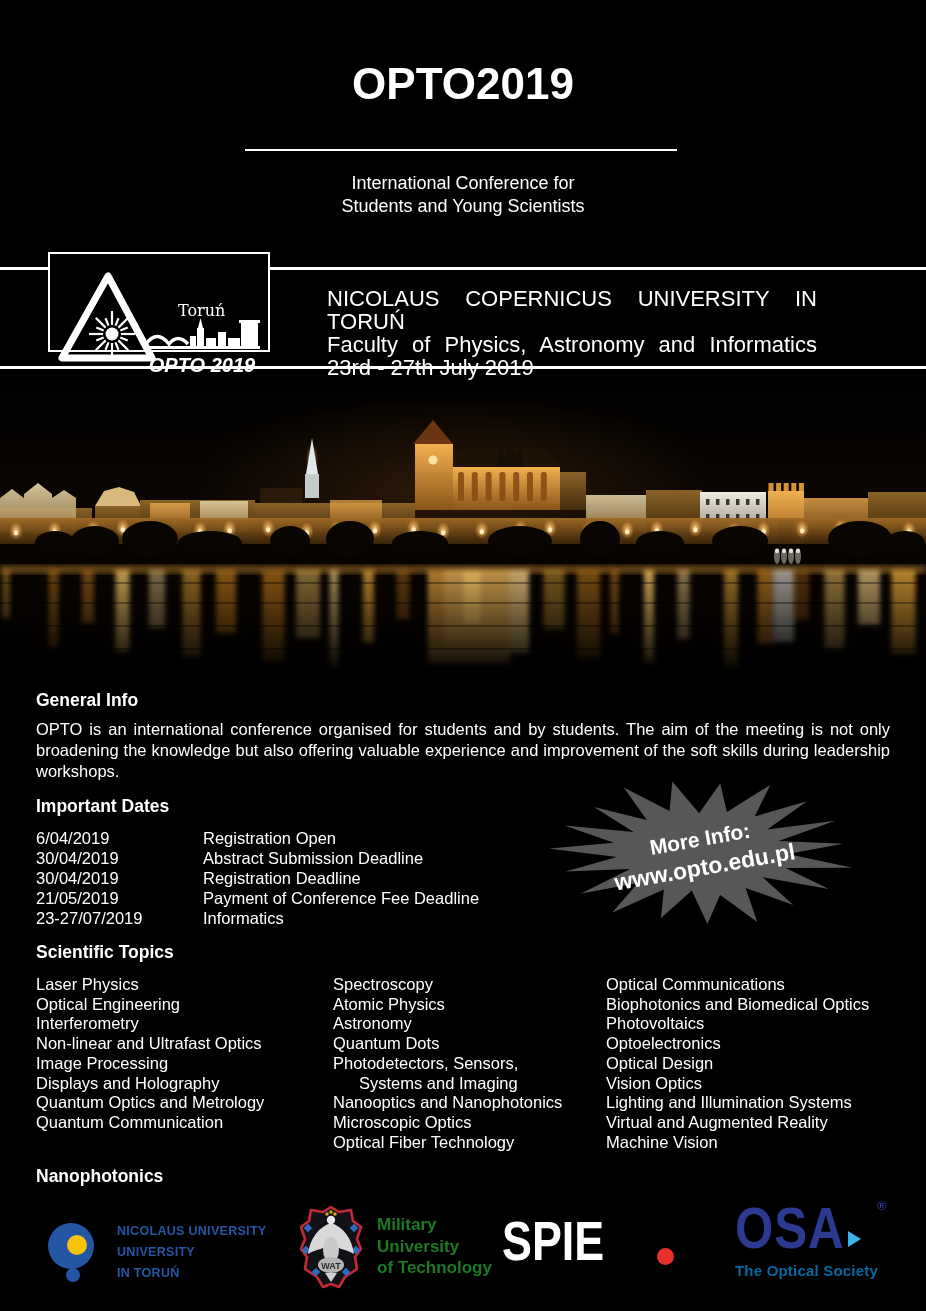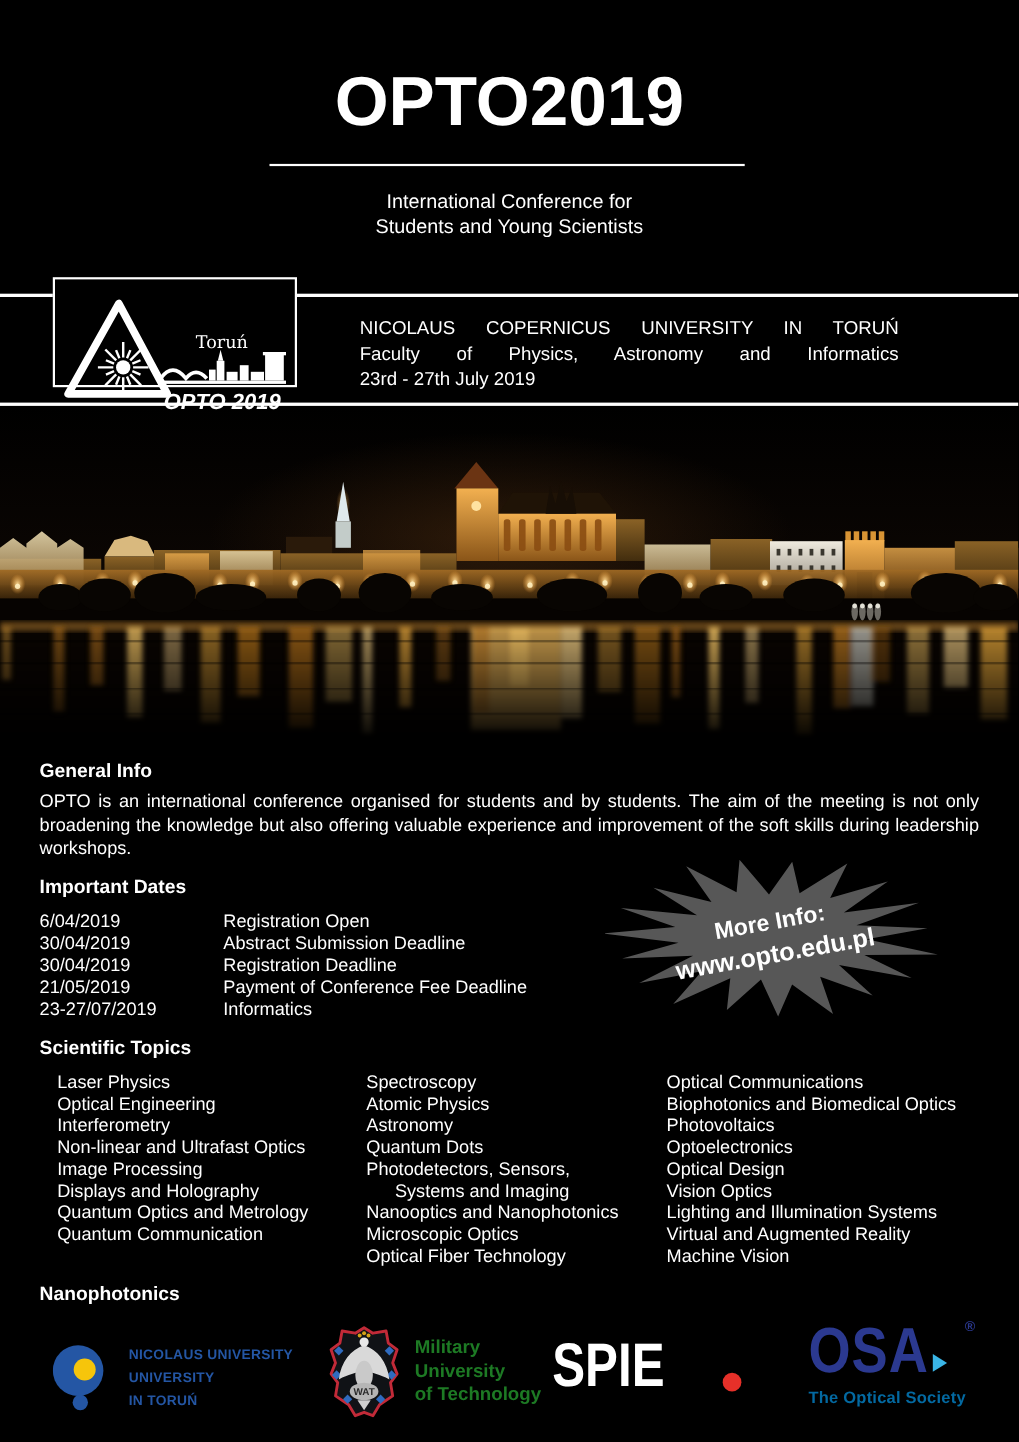--- a/index.html
+++ b/index.html
@@ -4,56 +4,56 @@
 <style>
   html,body { margin:0; padding:0; background:#000; }
   .page {
     position:relative; width:926px; height:1311px; overflow:hidden;
     background:#000; color:#fff;
     font-family:"Liberation Sans", sans-serif;
   }
   
   .title {
     position:absolute; top:62px; left:0; width:100%;
-    text-align:center; font-size:63px; font-weight:bold; line-height:1;
+    text-align:center; font-size:44px; font-weight:bold; line-height:1;
     letter-spacing:0px; color:#fff;
   }
   .title-divider {
     position:absolute; top:149px; left:245px; width:432px; height:2px; background:#fff;
   }
   .subtitle {
     position:absolute; top:172px; left:0; width:100%;
     text-align:center; font-size:18px; line-height:23px; color:#fff;
   }
   
   .band-line { position:absolute; left:0; width:100%; height:3px; background:#fff; z-index:1; }
   .band-line.top { top:267px; }
   .band-line.bottom { top:366px; }
   .logo-box {
     position:absolute; left:48px; top:252px; width:222px; height:100px;
     background:#000; border:2px solid #fff; z-index:3; box-sizing:border-box;
   }
   .host {
     position:absolute; left:327px; top:287px; width:490px; z-index:2;
-    font-size:17px; line-height:23px; color:#fff;
+    font-size:22px; line-height:23px; color:#fff;
   }
   .host .just { text-align:justify; text-align-last:justify; }
   
   .photo { position:absolute; top:370px; left:0; width:926px; height:318px; z-index:0; }
   
   .sec-heading { position:absolute; left:36px; font-size:17.5px; font-weight:bold; color:#fff; }
   .paragraph {
     position:absolute; left:36px; top:719px; width:854px;
     font-size:16.5px; line-height:21px; text-align:justify; color:#fff;
   }
   .dates-list { position:absolute; left:36px; top:828px; font-size:16.5px; line-height:20px; }
   .date-row { display:flex; }
   .date-row .d { width:167px; flex:0 0 167px; }
   .topics-col { position:absolute; top:975px; font-size:16.5px; line-height:19.7px; }
-  .topics-col.c1 { left:36px;  width:285px;margin-left:16px; }
+  .topics-col.c1 { left:36px;  width:285px; }
   .topics-col.c2 { left:333px; width:268px; }
   .topics-col.c3 { left:606px; width:312px; }
   .topics-col .indent { padding-left:26px; }
   
   .burst-wrap { position:absolute; left:550px; top:778px; width:305px; height:152px; z-index:2; }
   .burst-svg { position:absolute; left:0; top:0; }
   .burst-text {
     position:absolute; left:0; top:0; width:100%; height:100%;
     display:flex; flex-direction:column; align-items:center; justify-content:center;
     transform:rotate(-10deg); font-weight:bold; color:#fff; text-align:center;

